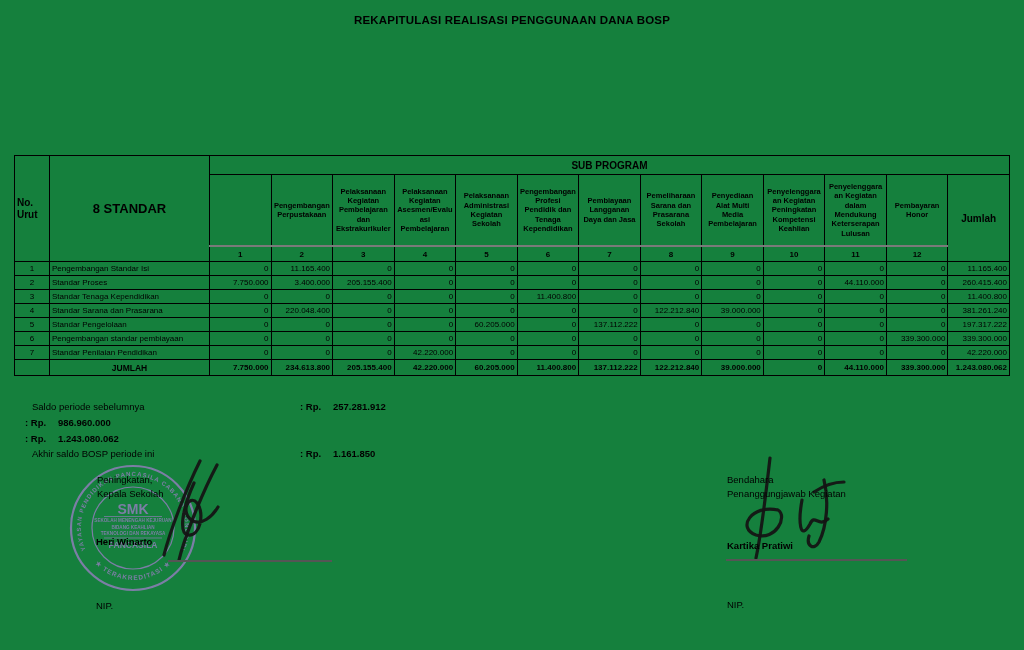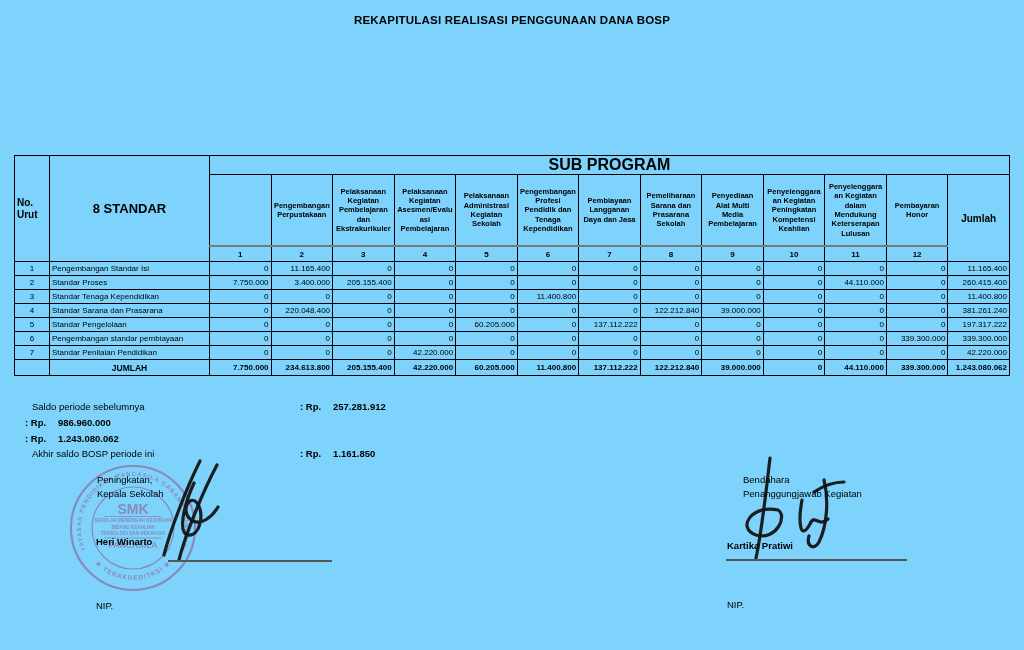--- a/index.html
+++ b/index.html
@@ -1,27 +1,27 @@
 <!DOCTYPE html>
 <html style="--stamp-color: #8b7eb5;"><head>
 <meta charset="utf-8">
 <style>
   html,body{margin:0;padding:0;background:#fff;}
-  .page{position:relative;width:1024px;height:650px;background:#7dd3fc;overflow:hidden;
+  .page{position:relative;width:1024px;height:650px;background:#15803d;overflow:hidden;
         font-family:"Liberation Sans",sans-serif;color:#000;}
   .title{position:absolute;top:14px;left:0;width:100%;text-align:center;
          font-size:11.5px;font-weight:bold;letter-spacing:.2px;}
 
   
   .tbl-wrap{position:absolute;left:14px;top:155px;}
   table.recap{border-collapse:collapse;table-layout:fixed;width:996px;font-size:8px;}
   table.recap th,table.recap td{border:1px solid #000;padding:0 2px;vertical-align:middle;overflow:hidden;}
   th.no-urut{width:30px;font-size:10px;text-align:left;padding-left:4px;line-height:1.15;}
   th.standar{width:155px;font-size:13px;text-align:center;}
-  th.subprog{height:18px;font-size:16px;text-align:center;}
+  th.subprog{height:18px;font-size:10px;text-align:center;}
   th.colh{height:70px;font-size:7.5px;font-weight:bold;text-align:center;line-height:1.25;
           padding:0 1px;word-wrap:break-word;overflow-wrap:break-word;}
   th.jumlah-h{width:71px;font-size:10px;text-align:center;}
   tr.numrow th{height:14px;font-size:8px;text-align:center;border-top:2.5px solid #7a7a7a;}
   tbody td{height:13px;}
   td.cnum{text-align:center;}
   td.cname{text-align:left;padding-left:3px;}
   td.cval{text-align:right;padding-right:3px;}
   tr.total td{font-weight:bold;height:15px;}
   td.total-label{text-align:center;font-size:8.5px;}
@@ -29,21 +29,21 @@
   
   .summary{position:absolute;left:25px;top:401px;font-size:9.5px;}
   .summary .srow{display:flex;height:15.8px;align-items:flex-start;}
   .s-label{width:268px;margin-left:7px;}
   .s-prefix{font-weight:bold;width:33px;}
   .s-value{font-weight:bold;}
 
   
   .sig{position:absolute;font-size:9.5px;line-height:14px;}
   .sig-left{left:97px;top:473px;}
-  .sig-right{left:727px;top:473px;margin-left:16px;}
+  .sig-right{left:727px;top:473px;}
   .sig-name{position:absolute;font-size:9.5px;font-weight:bold;}
   .sig-name-left{left:96px;top:536px;}
   .sig-name-right{left:727px;top:540px;text-align:center;}
   .sig-rule{position:absolute;border-top:2px solid #555;height:0;}
   .rule-left{left:168px;top:560px;width:164px;}
   .rule-right{left:726px;top:559px;width:181px;}
   .sig-nip{position:absolute;font-size:9.5px;margin-top:36px;}
   .nip-left{left:96px;top:564px;}
   .nip-right{left:727px;top:563px;}
 

